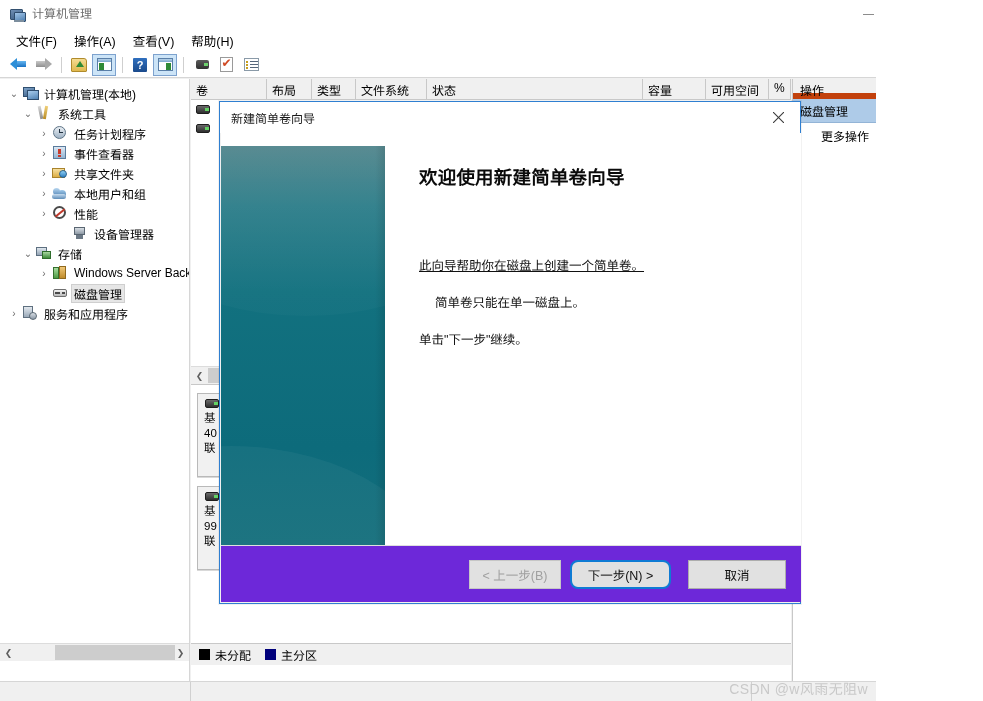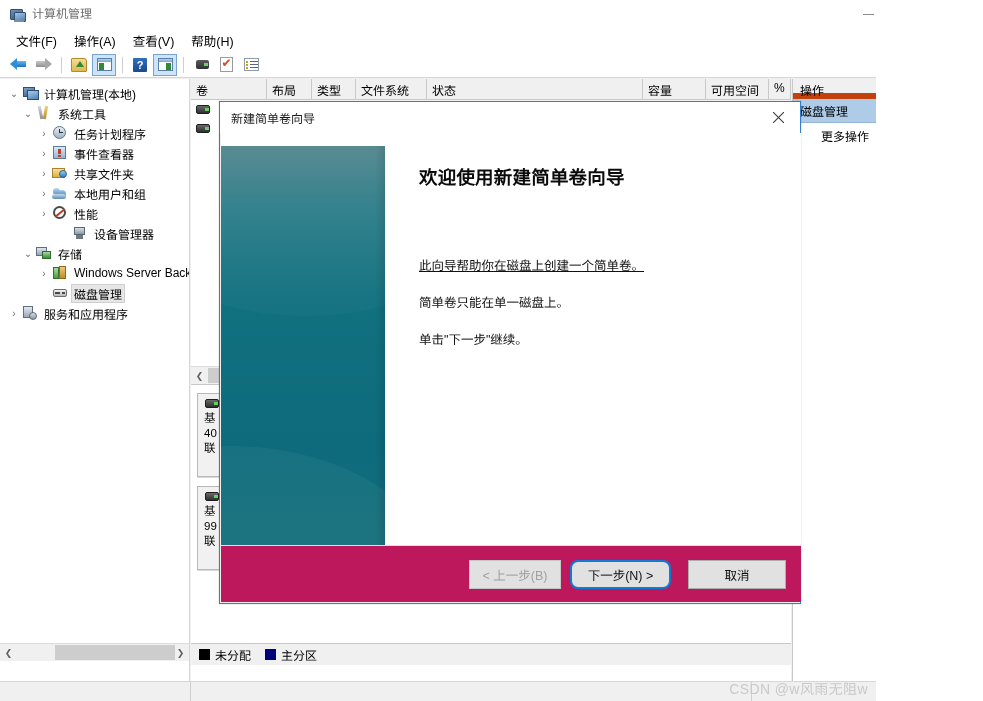--- a/index.html
+++ b/index.html
@@ -465,26 +465,26 @@
     position: absolute; left: 198px; top: 30px; right: 24px;
   }
   .dlg-h1 {
     font-size: 18.5px; font-weight: bold; color: #0b0b0b;
     margin: 0 0 0 0; letter-spacing: 0.2px;
   }
   .dlg-p {
     font-size: 12.5px; color: #111; line-height: 18px;
   }
   .dlg-p.p1 { margin-top: 68px; text-decoration: underline; }
-  .dlg-p.p2 { margin-top: 19px; }
+  .dlg-p.p2 { margin-top: 19px; margin-left: 16px; }
   .dlg-p.p3 { margin-top: 19px; }
   .dlg-footer {
     position: absolute; left: 1px; bottom: 1px;
     width: 580px; height: 57px;
-    background: #be185d;
+    background: #6d28d9;
     border-top: 1px solid #dfdfdf;
     display: flex; align-items: center; justify-content: flex-end;
     padding-right: 15px; box-sizing: border-box; text-align: right;
   }
   .btn {
     height: 29px; min-width: 94px;
     border: 1px solid #adadad; background: #e1e1e1;
     font-size: 12.5px; color: #101010;
     display: flex; align-items: center; justify-content: center;
     margin-left: 9px; box-sizing: border-box;

